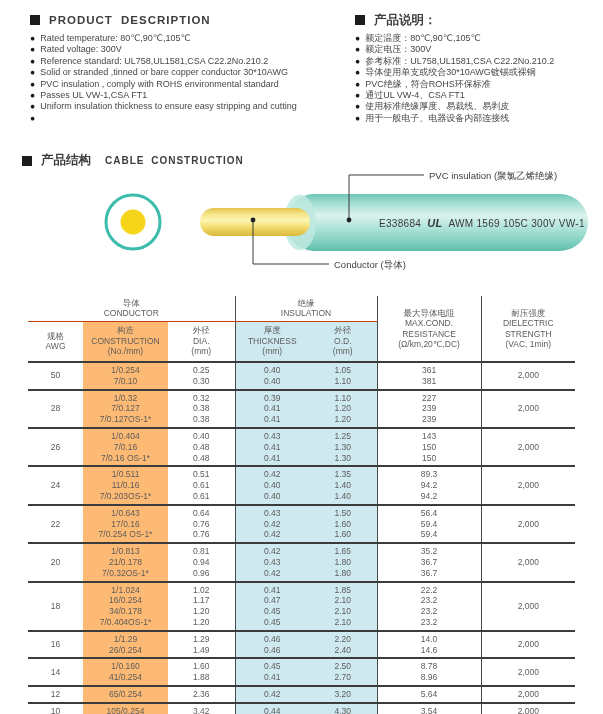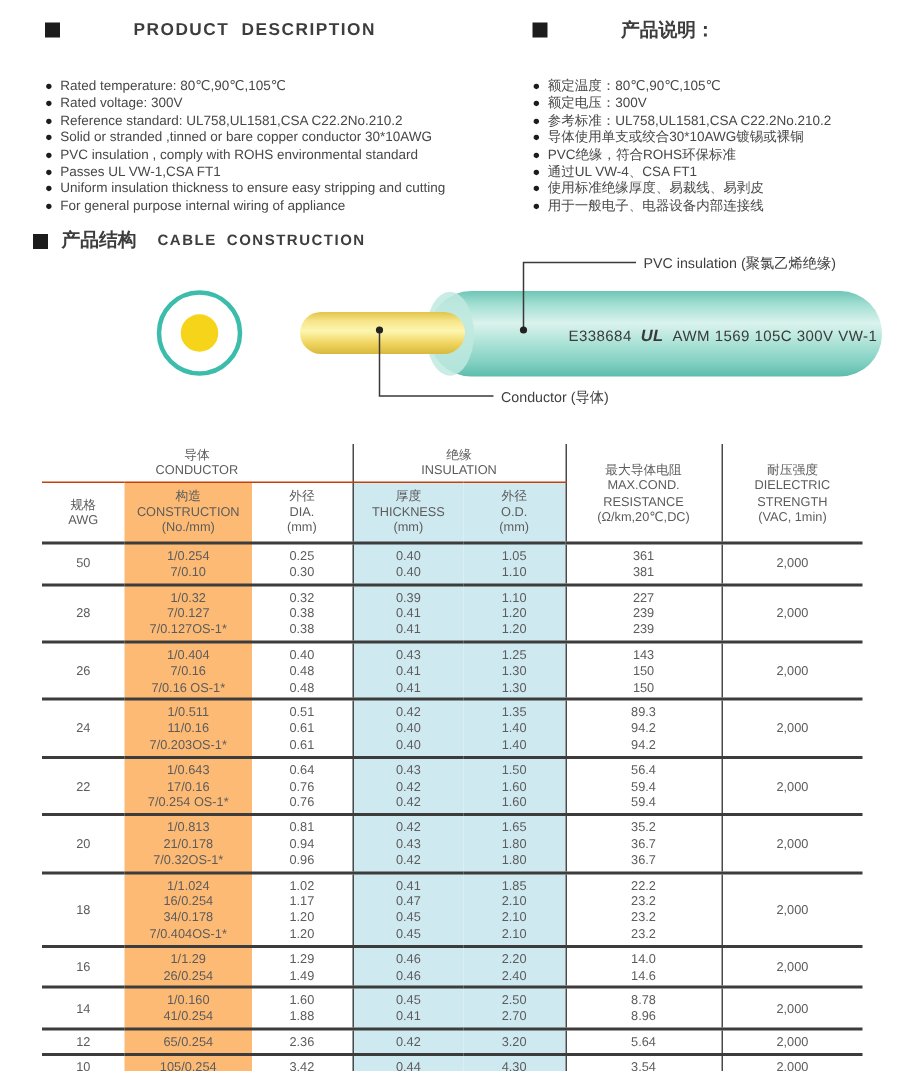--- a/index.html
+++ b/index.html
@@ -12,21 +12,21 @@
   .sec-heading { display:flex; align-items:center; }
   .sq { width:10px; height:10px; background:#1c1c1c; margin-right:9px; flex:0 0 auto; }
   .h-en { font-size:11.5px; font-weight:bold; letter-spacing:1px; word-spacing:4px; color:#3d3d3d; }
   .h-cn { font-size:12.5px; font-weight:bold; color:#3d3d3d; }
   .h-en2 { font-size:10px; font-weight:bold; letter-spacing:1px; word-spacing:3px; color:#3d3d3d; margin-left:14px; }
 
   
   .desc { position:absolute; top:12px; left:0; width:603px; display:flex; }
   .desc-en { width:333px; padding-left:30px; box-sizing:border-box; }
   .desc-cn { flex:1; padding-left:22px; box-sizing:border-box; }
-  .desc .sec-heading { margin-bottom:24px; height:16px;gap:40px; }
+  .desc .sec-heading { margin-bottom:5px; height:16px; }
   .bullet-item { display:flex; align-items:flex-start; font-size:9px; line-height:11.4px; color:#474747; white-space:nowrap; }
   .bullet-item .dot { font-size:8.5px; line-height:11.4px; margin-right:5px; color:#1c1c1c; }
 
   
   .construction-h { position:absolute; top:152px; left:22px; }
   .diagram { position:absolute; top:158px; left:0; }
 
   
   table.spec { position:absolute; top:296px; left:28px; width:547px;
     border-collapse:collapse; table-layout:fixed; text-align:center;
@@ -79,21 +79,20 @@
           <div class="bullet-item">
             <span class="dot">●</span>
             <span>Passes UL VW-1,CSA FT1</span>
           </div>
           <div class="bullet-item">
             <span class="dot">●</span>
             <span>Uniform insulation thickness to ensure easy stripping and cutting</span>
           </div>
           <div class="bullet-item">
             <span class="dot">●</span>
-            <span>For general purpose internal wiring of appliance</span>
           </div>
         </div>
     </div>
     <div class="desc-cn">
       <div class="sec-heading">
         <span class="sq"></span>
         <span class="h-cn">产品说明：</span>
       </div>
       <div id="list-cn">
           <div class="bullet-item">

